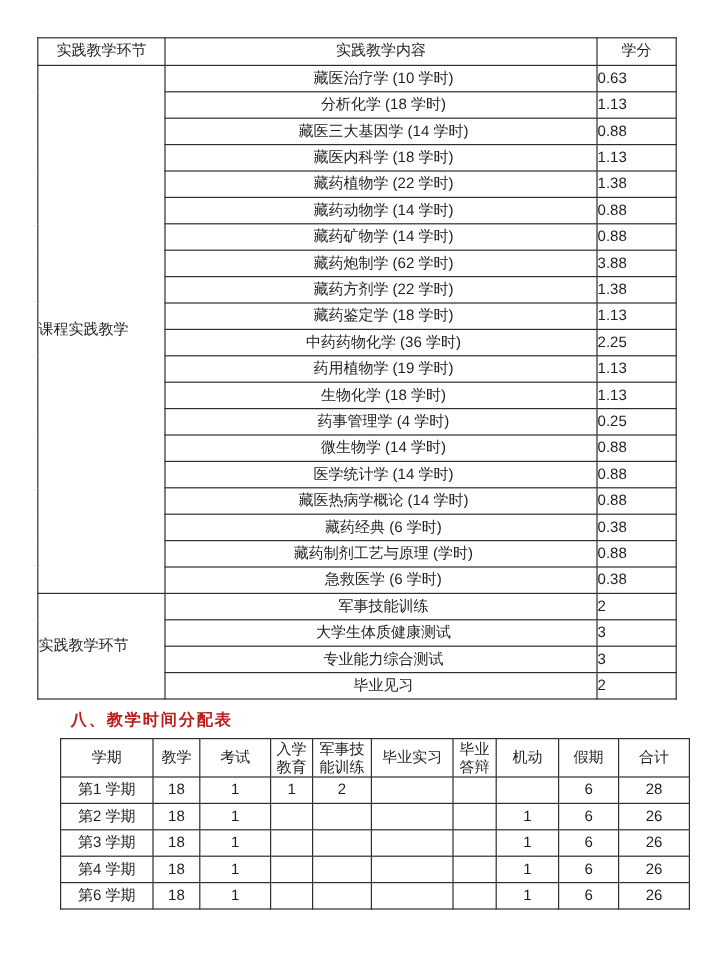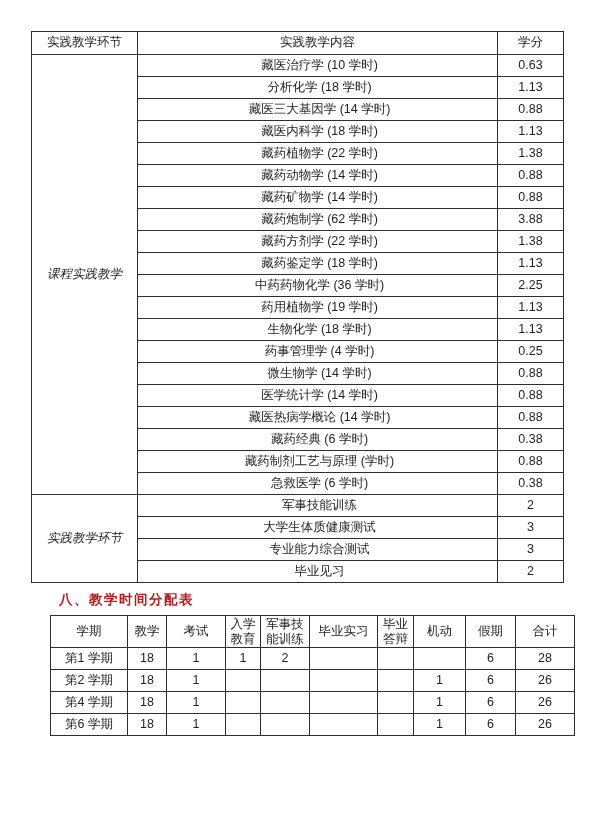--- a/index.html
+++ b/index.html
@@ -37,30 +37,28 @@
     width: 532px;
   }
   #practice-table th {
     height: 22px;
     text-align: center;
   }
   #practice-table td {
     height: 21px;
   }
   #practice-table .group-cell {
-    text-align: center;
+    text-align: left;
     vertical-align: middle;
-    font-style: italic;
   }
   #practice-table .content-cell {
     text-align: center;
     padding-left: 4px;
   }
   #practice-table .credit-cell {
-    text-align: center;
   }
   
   #section-heading {
     position: absolute;
     left: 59px;
     top: 591px;
     font-size: 13.5px;
     font-weight: bold;
     letter-spacing: 1.5px;
     color: #b91c1c;
@@ -252,20 +250,32 @@
         <td>1</td>
         <td></td>
         <td></td>
         <td></td>
         <td></td>
         <td>1</td>
         <td>6</td>
         <td>26</td>
       </tr>
       <tr>
+        <td>第3 学期</td>
+        <td>18</td>
+        <td>1</td>
+        <td></td>
+        <td></td>
+        <td></td>
+        <td></td>
+        <td>1</td>
+        <td>6</td>
+        <td>26</td>
+      </tr>
+      <tr>
         <td>第4 学期</td>
         <td>18</td>
         <td>1</td>
         <td></td>
         <td></td>
         <td></td>
         <td></td>
         <td>1</td>
         <td>6</td>
         <td>26</td>

